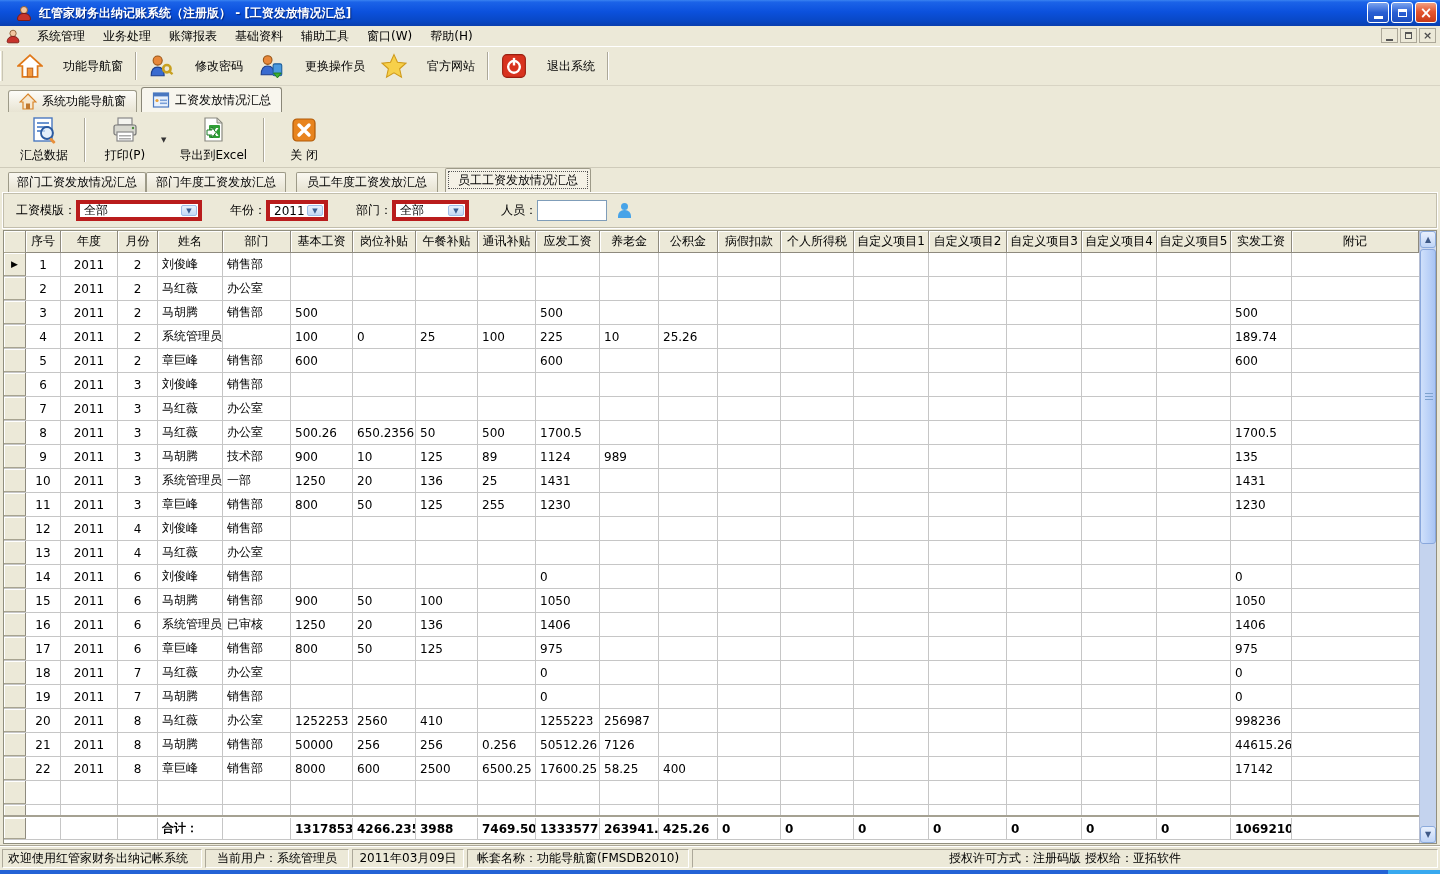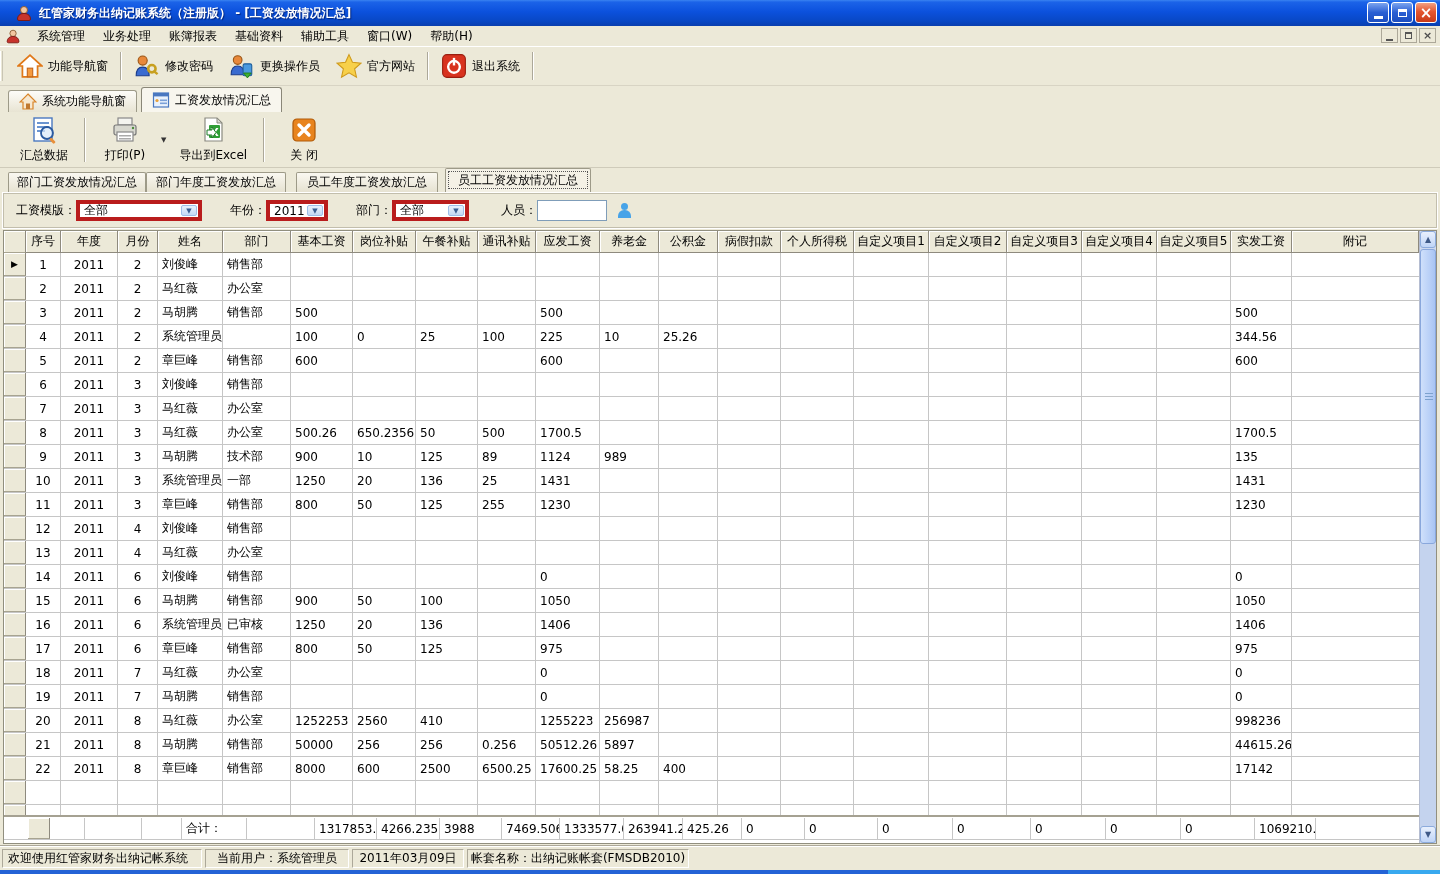--- a/index.html
+++ b/index.html
@@ -32,21 +32,21 @@
   .menu-item { padding:2px 9px; white-space:nowrap; cursor:default; }
   .mdi-btns { position:absolute; right:4px; top:2px; display:flex; gap:2px; }
   .mdibtn { width:17px; height:15px; border:1px solid #aca899; background:#ECE9D8; color:#4d4d4d;
     display:flex; align-items:center; justify-content:center; font-size:11px; font-weight:bold; }
   .mdibtn .minbar { width:7px; height:2px; background:#555; margin-top:8px; }
   .mdibtn .rsq { width:7px; height:7px; border:1px solid #555; border-top-width:2px; }
 
   
   .toolbar1 { position:absolute; left:0; top:47px; width:1440px; height:39px; background:#ECE9D8;
     display:flex; align-items:center; border-bottom:1px solid #d8d4c4; }
-  .tb-btn { display:flex; align-items:center; gap:5px; padding:3px 8px; white-space:nowrap; }
+  .tb-btn { display:flex; align-items:center; gap:20px; padding:3px 8px; white-space:nowrap; }
   .tb-sep { width:2px; height:28px; border-left:1px solid #aca899; border-right:1px solid #fff; margin:0 4px; }
   .toolbar1 .edge { width:3px; height:30px; border-left:1px solid #fff; border-right:1px solid #c9c5b4; margin-right:6px; }
 
   
   .tabstrip { position:absolute; left:0; top:86px; width:1440px; height:26px; background:#ECE9D8; }
   .wtab { position:absolute; bottom:0; height:22px; display:flex; align-items:center; gap:5px;
     padding:0 10px; border:1px solid #9d9a88; border-bottom:none; border-radius:3px 3px 0 0;
     background:linear-gradient(180deg,#fdfcf8,#e8e4d3); white-space:nowrap; }
   .wtab.active { height:25px; background:#f8f6ee; border-color:#8a8778; }
 
@@ -87,21 +87,21 @@
   .grow { display:flex; height:24px; border-bottom:1px solid #c6c6c6; background:#fff; }
   .grow.hdr { height:22px; border-bottom:none; }
   .gcell { border-right:1px solid #c6c6c6; overflow:hidden; white-space:nowrap; display:flex; align-items:center; padding:0 4px; flex:0 0 auto; }
   .gcell.hc { background:#ECE9D8; justify-content:center; padding:0 1px;
     border-right:1px solid #8e8a7e; border-bottom:1px solid #8e8a7e;
     box-shadow:inset 1px 1px 0 #fff; }
   .gcell.ind { background:#ECE9D8; border-right:1px solid #8e8a7e; justify-content:center; padding:0;
     box-shadow:inset 1px 1px 0 #fff; border-bottom:1px solid #a8a491; font-size:9px; }
   .gcell.ctr { justify-content:center; }
   .grid-sep { height:3px; background:#a5a192; border-bottom:1px solid #fff; }
-  .grow.totals { height:22px; font-weight:normal;padding-left:24px; }
+  .grow.totals { height:22px; font-weight:bold; }
   .clip10 { height:10px; overflow:hidden; }
   
   .gci{width:22px;} .gc0{width:35px;} .gc1{width:57px;} .gc2{width:40px;} .gc3{width:65px;}
   .gc4{width:68px;} .gc5{width:62px;} .gc6{width:63px;} .gc7{width:62px;} .gc8{width:58px;}
   .gc9{width:64px;} .gc10{width:59px;} .gc11{width:59px;} .gc12{width:63px;} .gc13{width:73px;}
   .gc14{width:75px;} .gc15{width:78px;} .gc16{width:75px;} .gc17{width:75px;} .gc18{width:74px;}
   .gc19{width:61px;} .gc20{flex:1 1 auto; border-right:none;}
 
   
   .vscroll { position:absolute; right:0; top:0; bottom:0; width:17px; background:#cdd9ef; border-left:1px solid #b5bdd1; }
@@ -444,21 +444,21 @@
           <div class="gcell gc9">225</div>
           <div class="gcell gc10">10</div>
           <div class="gcell gc11">25.26</div>
           <div class="gcell gc12"></div>
           <div class="gcell gc13"></div>
           <div class="gcell gc14"></div>
           <div class="gcell gc15"></div>
           <div class="gcell gc16"></div>
           <div class="gcell gc17"></div>
           <div class="gcell gc18"></div>
-          <div class="gcell gc19">344.56</div>
+          <div class="gcell gc19">189.74</div>
           <div class="gcell gc20"></div>
         </div>
         <div class="grow">
           <div class="gcell ind gci"></div>
           <div class="gcell gc0 ctr">5</div>
           <div class="gcell gc1 ctr">2011</div>
           <div class="gcell gc2 ctr">2</div>
           <div class="gcell gc3">章巨峰</div>
           <div class="gcell gc4">销售部</div>
           <div class="gcell gc5">600</div>
@@ -843,21 +843,21 @@
           <div class="gcell gc0 ctr">21</div>
           <div class="gcell gc1 ctr">2011</div>
           <div class="gcell gc2 ctr">8</div>
           <div class="gcell gc3">马胡腾</div>
           <div class="gcell gc4">销售部</div>
           <div class="gcell gc5">50000</div>
           <div class="gcell gc6">256</div>
           <div class="gcell gc7">256</div>
           <div class="gcell gc8">0.256</div>
           <div class="gcell gc9">50512.26</div>
-          <div class="gcell gc10">5897</div>
+          <div class="gcell gc10">7126</div>
           <div class="gcell gc11"></div>
           <div class="gcell gc12"></div>
           <div class="gcell gc13"></div>
           <div class="gcell gc14"></div>
           <div class="gcell gc15"></div>
           <div class="gcell gc16"></div>
           <div class="gcell gc17"></div>
           <div class="gcell gc18"></div>
           <div class="gcell gc19">44615.26</div>
           <div class="gcell gc20"></div>
@@ -970,17 +970,18 @@
       </div>
     <div class="strack-low"></div>
     <div class="sbtn down">▼</div>
   </div>
 </div>
 
 <div class="statusbar">
   <div class="spanel sp1">欢迎使用红管家财务出纳记帐系统</div>
   <div class="spanel sp2">当前用户：系统管理员</div>
   <div class="spanel sp3">2011年03月09日</div>
-  <div class="spanel sp4">帐套名称：出纳记账帐套(FMSDB2010)</div>
+  <div class="spanel sp4">帐套名称：功能导航窗(FMSDB2010)</div>
+  <div class="spanel sp5">授权许可方式：注册码版 授权给：亚拓软件</div>
 </div>
 <div class="bottomborder">
   <span class="grip-seg"></span>
 </div>
 
 </body></html>

